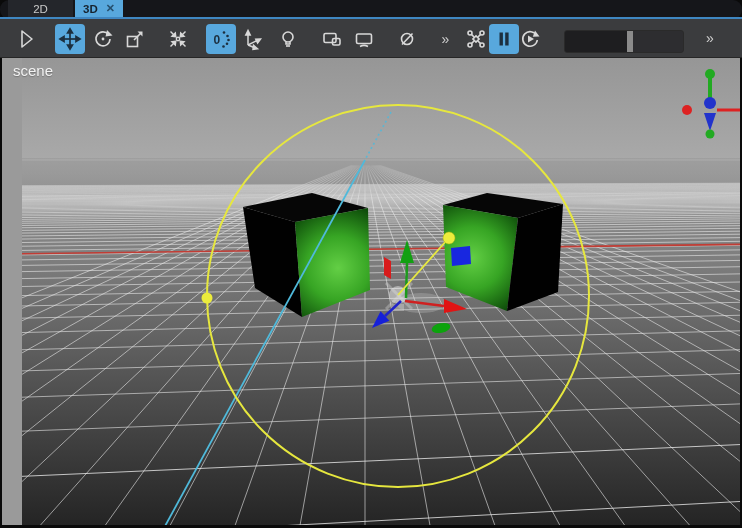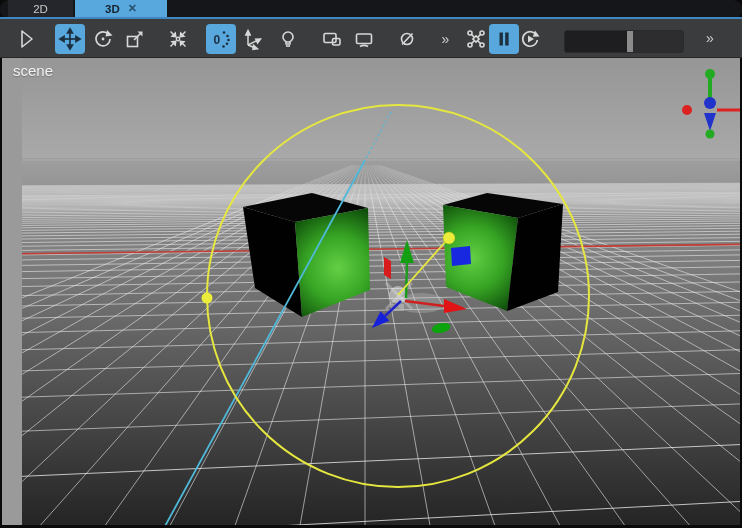--- a/index.html
+++ b/index.html
@@ -32,21 +32,21 @@
 </style>
 </head>
 <body>
 
 <div class="window">
 
   <div class="tabbar">
     <div class="tab" style="left:8px;width:65px;">
       <span>2D</span>
     </div>
-    <div class="tab active" style="left:75px;width:92px;">
+    <div class="tab active" style="left:75px;width:48px;">
       <span>3D</span>
       <span class="close">✕</span>
     </div>
     <div class="underline"></div>
   </div>
 
   <div class="toolbar" id="toolbar">
     <div class="slider">
       <div class="handle" id="slider-handle" style="left: 55%;"></div>
     </div>

